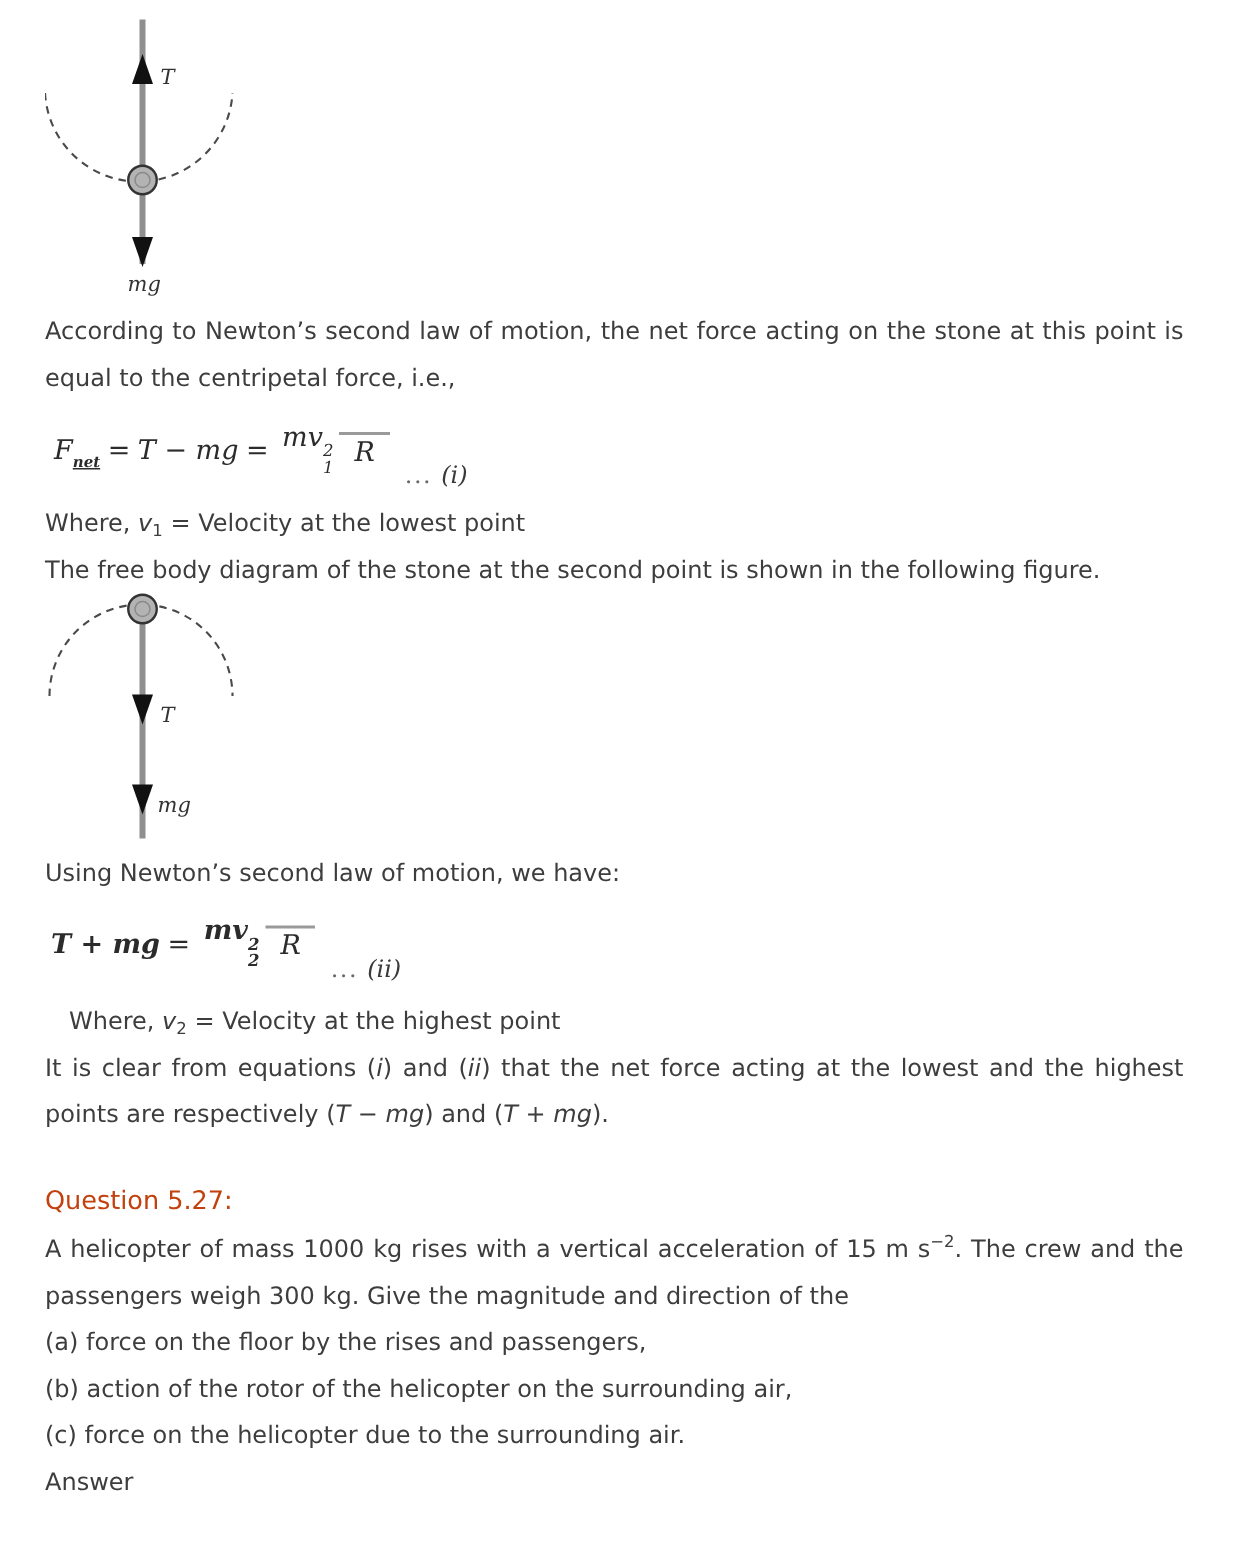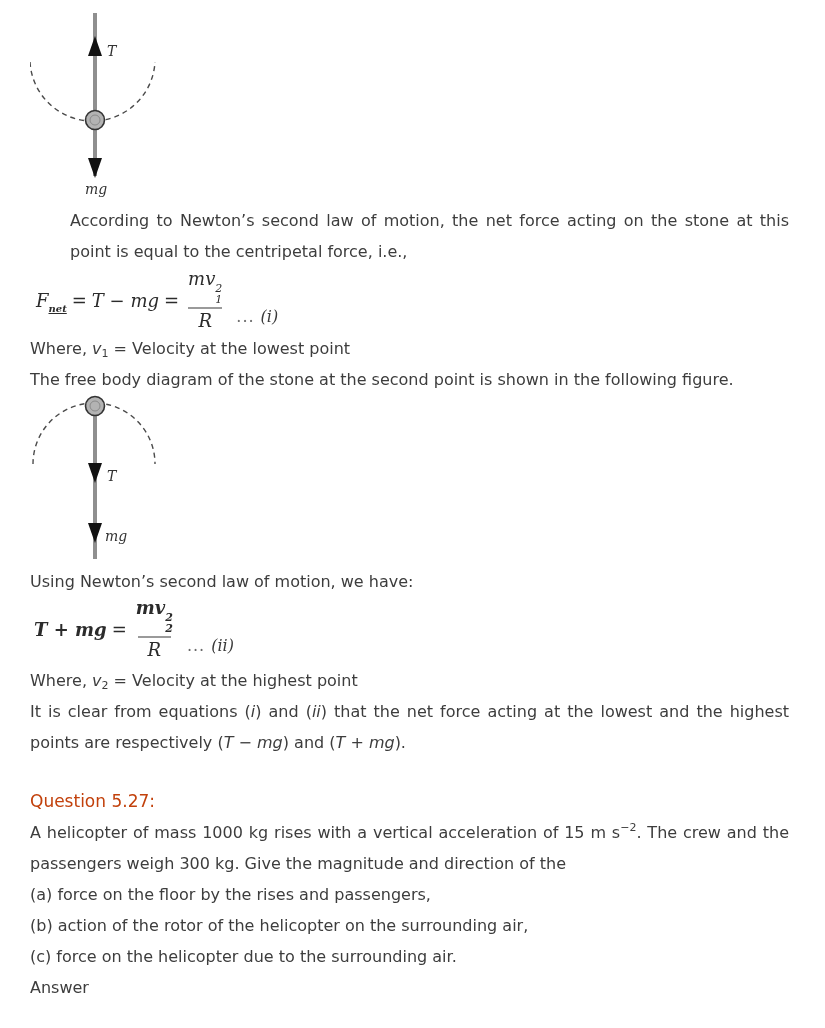--- a/index.html
+++ b/index.html
@@ -23,21 +23,21 @@
   .eq {
     font-family:"DejaVu Serif","Liberation Serif",serif;
     font-style:italic;
     font-size:18px;
     color:#2b2b2b;
     display:flex; align-items:center;
     height:60px;
   }
   .eq .sp { margin:0 5px; }
   .eq .fsub { font-size:10px; font-weight:bold; vertical-align:-5px;text-decoration:underline; }
-  .frac { display:inline-flex; flex-direction:column; align-items:center; line-height:1.1; }
+  .frac { display:inline-flex; flex-direction:row; align-items:center; line-height:1.1; }
   .frac .num { padding:0 4px 2px; }
   .frac .den { border-top:2px solid #9a9a9a; padding:2px 10px 0; }
   .subsup { display:inline-flex; flex-direction:column; align-items:flex-start; font-size:11px; line-height:1; vertical-align:-7px; }
   .eq .tail { align-self:flex-end; margin:0 0 4px 10px; font-size:16px; color:#3a3a3a; }
   .eq .tail .dots { font-style:normal; letter-spacing:1px; margin-right:6px; color:#6a6a6a; }
 
   .q-header { font-size:17px; color:#c2410c; line-height:31px; }
 </style>
 </head>
 <body>
@@ -48,21 +48,21 @@
     <path d="M 0,54 A 62.6,62.6 0 0 0 125,54" fill="none" stroke="#4a4a4a" stroke-width="1.4" stroke-dasharray="5 4"></path>
     <line x1="65" y1="5" x2="65" y2="168" stroke="#8f8f8f" stroke-width="4"></line>
     <polygon points="65,28 58,48 72,48" fill="#111"></polygon>
     <polygon points="65,170 58,150 72,150" fill="#111"></polygon>
     <circle cx="65" cy="112" r="9.5" fill="#b3b3b3" stroke="#333" stroke-width="1.6"></circle>
     <circle cx="65" cy="112" r="5" fill="none" stroke="#8a8a8a" stroke-width="1"></circle>
     <text x="77" y="48" font-family="DejaVu Serif, Liberation Serif, serif" font-style="italic" font-size="14" fill="#333">T</text>
     <text x="55" y="186" font-family="DejaVu Serif, Liberation Serif, serif" font-style="italic" font-size="14" fill="#333">mg</text>
   </svg>
 
-  <p class="justify" style="margin-top:5px;margin-left:40px;">According to Newton’s second law of motion, the net force acting on the stone at this point is equal to the centripetal force, i.e.,</p>
+  <p class="justify" style="margin-top:5px;">According to Newton’s second law of motion, the net force acting on the stone at this point is equal to the centripetal force, i.e.,</p>
 
   <div class="eq" style="margin-top:3px; margin-left:6px;">
     <span><span>F</span><sub class="fsub">net</sub></span>
     <span class="sp">=</span>
     <span>T − mg</span>
     <span class="sp">=</span>
     <span class="frac">
       <span class="num"><span>mv</span><span class="subsup">
             <span>2</span>
             <span>1</span>
@@ -95,21 +95,21 @@
     <span class="frac">
       <span class="num" style="font-weight:bold;"><span>mv</span><span class="subsup">
             <span>2</span>
             <span>2</span>
           </span></span>
       <span class="den">R</span>
     </span>
     <span class="tail"><span class="dots">...</span><span>(ii)</span></span>
   </div>
 
-  <p style="margin-top:6px;"><span>Where, </span><span class="it">v</span><sub>2</sub><span> = Velocity at the highest point</span></p>
+  <p style="margin-top:6px;margin-left:16px;"><span>Where, </span><span class="it">v</span><sub>2</sub><span> = Velocity at the highest point</span></p>
 
   <p class="justify"><span>It is clear from equations (</span><span class="it">i</span><span>) and (</span><span class="it">ii</span><span>) that the net force acting at the lowest and the highest points are respectively (</span><span class="it">T − mg</span><span>) and (</span><span class="it">T + mg</span><span>).</span></p>
 
   <p class="q-header" style="margin-top:28px;">Question 5.27:</p>
 
   <p class="justify"><span>A helicopter of mass 1000 kg rises with a vertical acceleration of 15 m s</span><sup>−2</sup><span>. The crew and the passengers weigh 300 kg. Give the magnitude and direction of the</span></p>
 
   <p>(a) force on the floor by the rises and passengers,</p>
   <p>(b) action of the rotor of the helicopter on the surrounding air,</p>
   <p>(c) force on the helicopter due to the surrounding air.</p>

